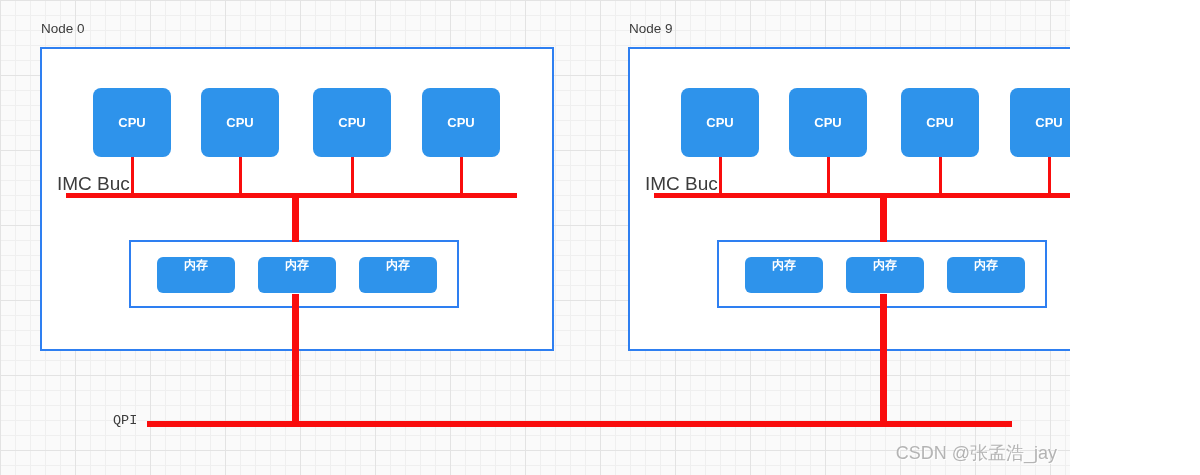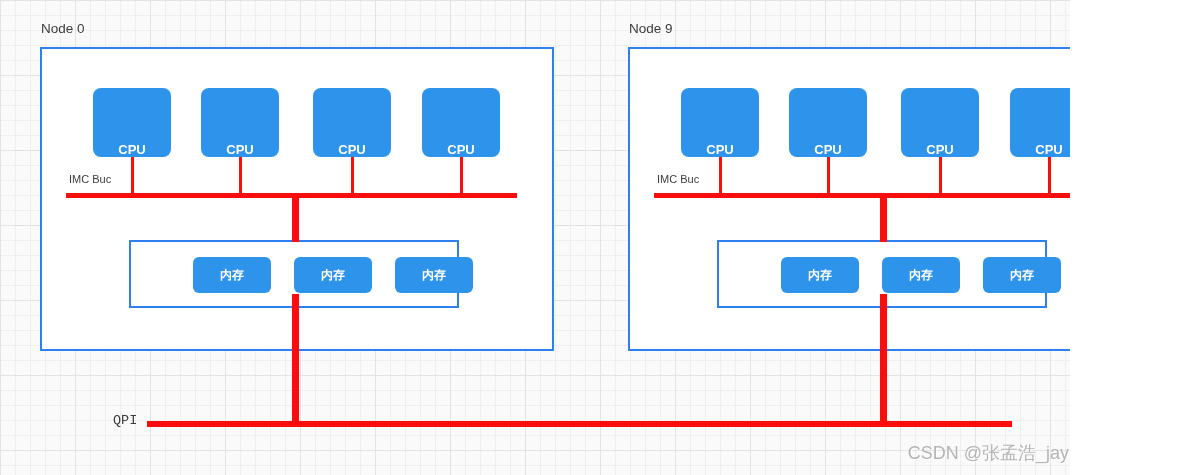--- a/index.html
+++ b/index.html
@@ -15,37 +15,37 @@
       linear-gradient(to bottom, #efefef 1px, transparent 1px);
     background-size:75px 75px,75px 75px,15px 15px,15px 15px;
     overflow:hidden;
   }
   .node{position:absolute;top:47px;width:514px;height:304px;}
   .node-0{left:40px;}
   .node-1{left:628px;}
   .node-frame{position:absolute;inset:0;background:#ffffff;border:2px solid var(--border,#2E7FF1);box-sizing:border-box;z-index:1;}
   .node-label{position:absolute;left:1px;top:-26px;font-size:13.5px;color:var(--label,#3C3C3C);z-index:2;white-space:nowrap;}
   .cpu{position:absolute;top:41px;width:78px;height:69px;background:var(--fill,#2E93EB);border-radius:8px;
-       color:#fff;font-size:13px;font-weight:600;display:flex;align-items:flex-end;justify-content:center;z-index:2;}
+       color:#fff;font-size:13px;font-weight:600;display:flex;align-items:center;justify-content:center;z-index:2;}
   .cpu-1{left:53px;} .cpu-2{left:161px;} .cpu-3{left:273px;} .cpu-4{left:382px;}
   .stub{position:absolute;top:108px;width:3px;height:40px;background:var(--bus,#F90D0D);z-index:1;}
   .stub-1{left:91px;} .stub-2{left:199px;} .stub-3{left:311px;} .stub-4{left:420px;}
   .imc-bus{position:absolute;left:26px;top:146px;width:451px;height:5px;background:var(--bus,#F90D0D);z-index:2;}
-  .imc-label{position:absolute;left:29px;top:126px;font-size:11px;color:var(--label,#3C3C3C);z-index:2;white-space:nowrap;}
+  .imc-label{position:absolute;left:17px;top:126px;font-size:19px;color:var(--label,#3C3C3C);z-index:2;white-space:nowrap;}
   .vline{position:absolute;left:252px;width:7px;background:var(--bus,#F90D0D);z-index:3;}
   .vline-a{top:149px;height:46px;}
   .vline-b{top:247px;height:133px;}
   .mem-group{position:absolute;left:89px;top:193px;width:330px;height:68px;background:#ffffff;
              border:2px solid var(--border,#2E7FF1);box-sizing:border-box;z-index:2;}
   .mem{position:absolute;top:210px;width:78px;height:36px;background:var(--fill,#2E93EB);border-radius:6px;
-       color:#fff;font-size:12px;font-weight:700;display:flex;align-items:center;justify-content:center;z-index:4;margin-left:36px;}
+       color:#fff;font-size:12px;font-weight:700;display:flex;align-items:flex-start;justify-content:center;z-index:4;}
   .mem-1{left:117px;} .mem-2{left:218px;} .mem-3{left:319px;}
   .qpi-line{position:absolute;left:147px;top:421px;width:865px;height:6px;background:var(--bus,#F90D0D);z-index:3;}
   .qpi-label{position:absolute;left:113px;top:413px;font-size:13.5px;color:var(--label,#3C3C3C);z-index:2;white-space:nowrap;font-family:Liberation Mono, monospace;}
-  .watermark{position:absolute;right:1px;top:441px;font-size:18px;color:var(--watermark,#B4B4B4);
+  .watermark{position:absolute;right:13px;top:441px;font-size:18px;color:var(--watermark,#B4B4B4);
              text-shadow:1px 1px 0 rgba(255,255,255,.9);z-index:2;white-space:nowrap;margin-left:32px;}
 </style>
 </head>
 <body>
 
 <div class="canvas">
 
   <div class="node node-0">
     <div class="node-label">Node 0</div>
     <div class="node-frame"></div>

